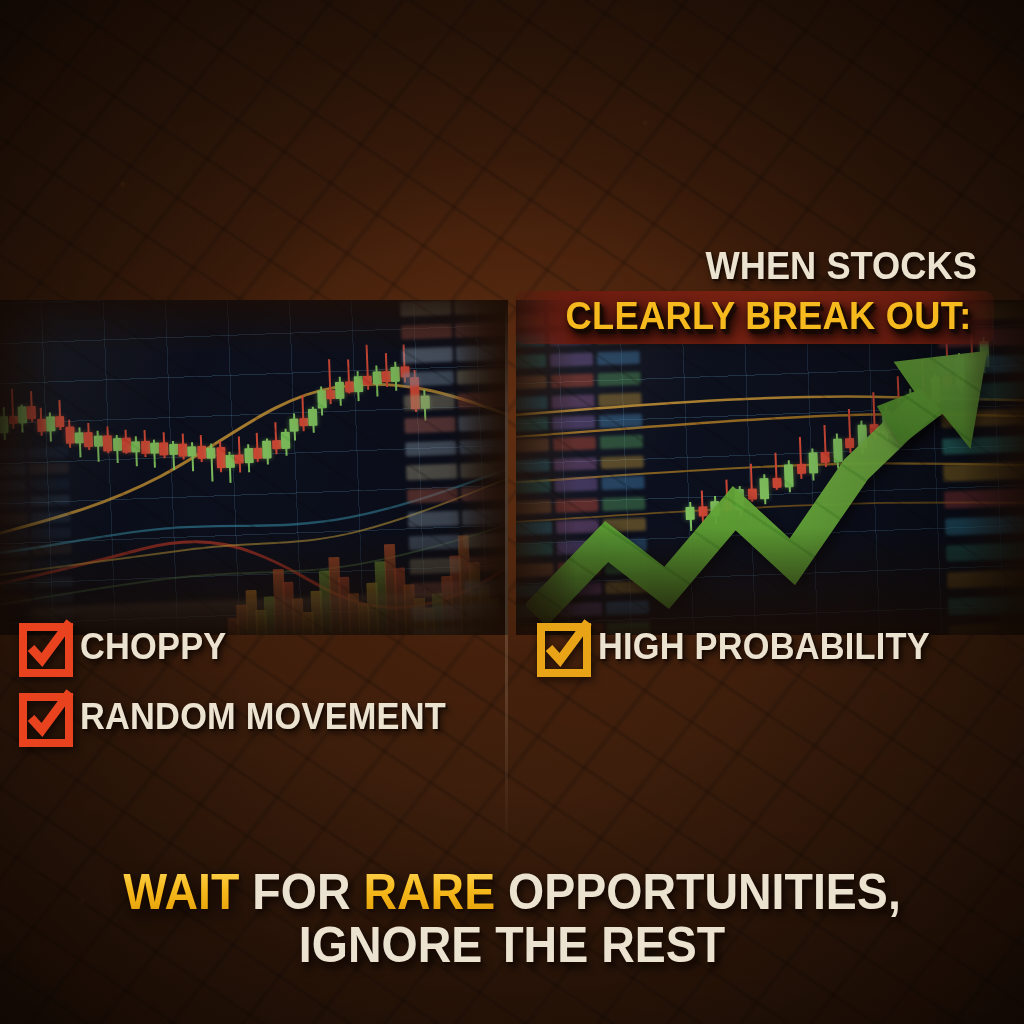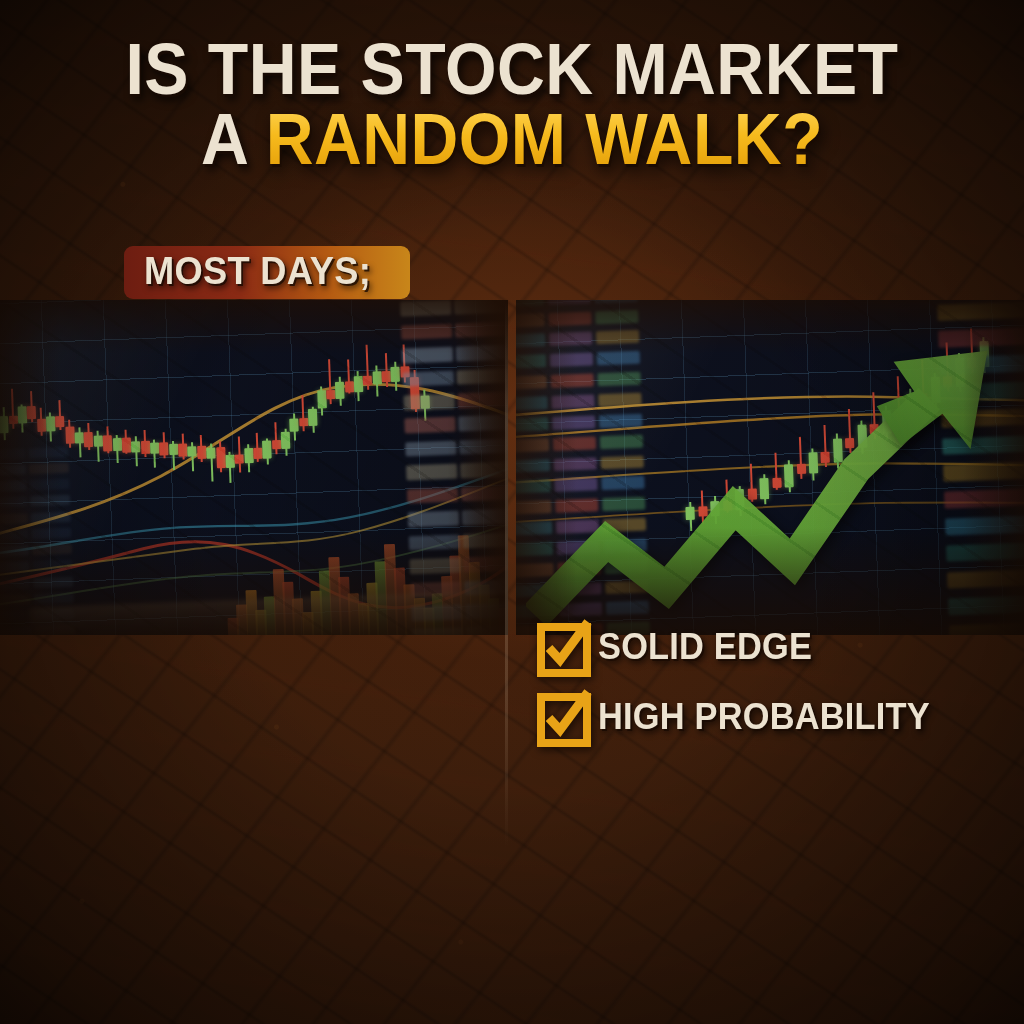--- a/index.html
+++ b/index.html
@@ -598,52 +598,62 @@
       </svg>
 
       <div class="screen-gloss"></div>
     </div>
     <div class="panel-tex"></div>
     <div class="panel-fade"></div>
   </div>
 
   <div class="divider"></div>
 
-  <div id="title-block">
-    <div class="t-line t1 cream">IS THE STOCK MARKET</div>
-    <div class="t-line t2">
-      <span class="cream">A </span><span class="gold">RANDOM WALK?</span>
+
+
+  <div class="banner-wrap" id="sub-right">
+    <div class="sub-plain cream" style="color:#ece2d0;text-shadow:2px 2px 0 rgba(25,10,3,.8),3px 4px 7px rgba(0,0,0,.7);">WHEN STOCKS</div>
+    <div class="band band-right" style="margin-top:4px;">
+      <div class="sub gold">CLEARLY BREAK OUT:</div>
     </div>
   </div>
 
-  <div class="banner-wrap" id="sub-left">
-    <div class="band band-left">
-      <div class="sub cream">MOST DAYS;</div>
-    </div>
-  </div>
-
-
   <div class="checklist" id="list-left">
-    </div>
-  <div class="checklist" id="list-right">
       <div class="crow">
         <div class="cbox" style="filter: drop-shadow(rgba(0, 0, 0, 0.65) 2px 3px 4px);">
           <svg viewBox="0 0 56 56">
-            <rect x="5" y="9" width="46" height="46" fill="none" stroke="#e8a317" stroke-width="8"></rect>
-            <path d="M13,30 L24,42 L52,4" stroke="#e8a317" stroke-width="9" fill="none" stroke-linecap="butt" stroke-linejoin="miter"></path>
+            <rect x="5" y="9" width="46" height="46" fill="none" stroke="#e8421e" stroke-width="8"></rect>
+            <path d="M13,30 L24,42 L52,4" stroke="#e8421e" stroke-width="9" fill="none" stroke-linecap="butt" stroke-linejoin="miter"></path>
           </svg>
         </div>
-        <div class="clabel">SOLID EDGE</div>
+        <div class="clabel">CHOPPY</div>
       </div>
+      <div class="crow">
+        <div class="cbox" style="filter: drop-shadow(rgba(0, 0, 0, 0.65) 2px 3px 4px);">
+          <svg viewBox="0 0 56 56">
+            <rect x="5" y="9" width="46" height="46" fill="none" stroke="#e8421e" stroke-width="8"></rect>
+            <path d="M13,30 L24,42 L52,4" stroke="#e8421e" stroke-width="9" fill="none" stroke-linecap="butt" stroke-linejoin="miter"></path>
+          </svg>
+        </div>
+        <div class="clabel">RANDOM MOVEMENT</div>
+      </div>
+    </div>
+  <div class="checklist" id="list-right">
       <div class="crow">
         <div class="cbox" style="filter: drop-shadow(rgba(0, 0, 0, 0.65) 2px 3px 4px);">
           <svg viewBox="0 0 56 56">
             <rect x="5" y="9" width="46" height="46" fill="none" stroke="#e8a317" stroke-width="8"></rect>
             <path d="M13,30 L24,42 L52,4" stroke="#e8a317" stroke-width="9" fill="none" stroke-linecap="butt" stroke-linejoin="miter"></path>
           </svg>
         </div>
         <div class="clabel">HIGH PROBABILITY</div>
       </div>
     </div>
 
+  <div id="footer">
+    <div class="f-line">
+      <span class="gold">WAIT</span><span class="cream"> FOR </span><span class="gold">RARE</span><span class="cream"> OPPORTUNITIES,</span>
+    </div>
+    <div class="f-line cream">IGNORE THE REST</div>
+  </div>
 
   <div class="bg-vignette"></div>
 </div>
 
 </body></html>

